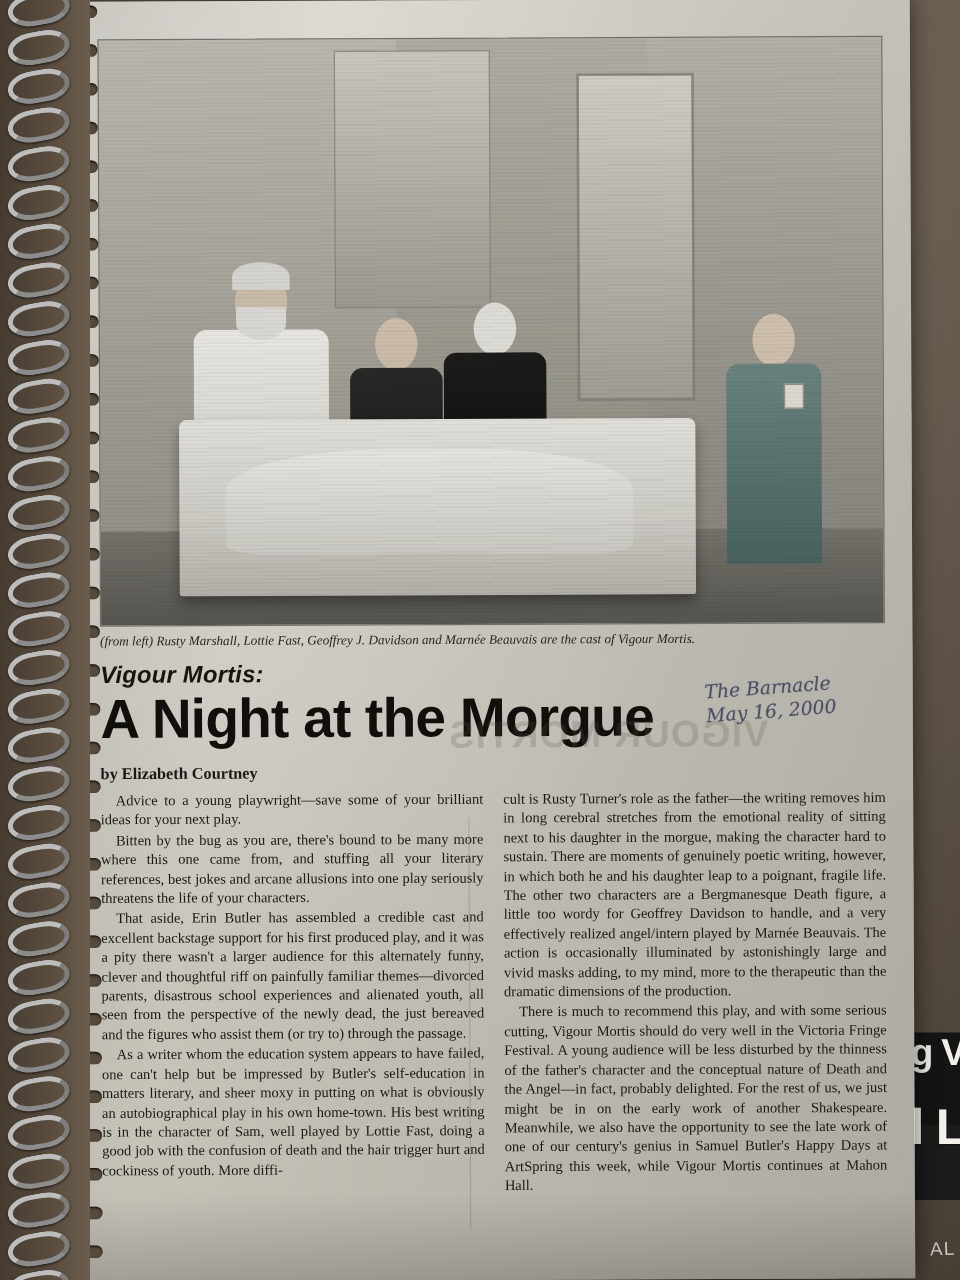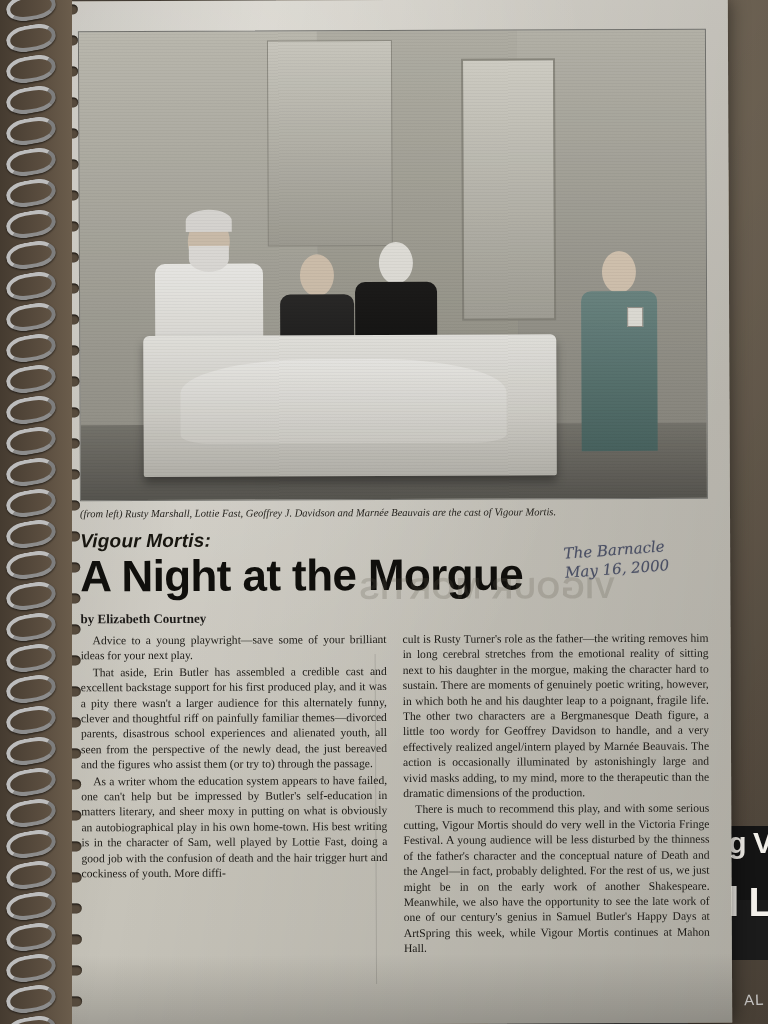--- a/index.html
+++ b/index.html
@@ -340,20 +340,21 @@
 
       <div id="caption">(from left) Rusty Marshall, Lottie Fast, Geoffrey J. Davidson and Marnée Beauvais are the cast of Vigour Mortis.</div>
 
       <div id="kicker">Vigour Mortis:</div>
       <div id="headline">A Night at the Morgue</div>
       <div id="byline">by Elizabeth Courtney</div>
 
       <div id="columns">
         <div class="col">
           <p class="first">Advice to a young playwright—save some of your brilliant ideas for your next play.</p>
+          <p>Bitten by the bug as you are, there's bound to be many more where this one came from, and stuffing all your literary references, best jokes and arcane allusions into one play seriously threatens the life of your characters.</p>
           <p>That aside, Erin Butler has assembled a credible cast and excellent backstage support for his first produced play, and it was a pity there wasn't a larger audience for this alternately funny, clever and thoughtful riff on painfully familiar themes—divorced parents, disastrous school experiences and alienated youth, all seen from the perspective of the newly dead, the just bereaved and the figures who assist them (or try to) through the passage.</p>
           <p>As a writer whom the education system appears to have failed, one can't help but be impressed by Butler's self-education in matters literary, and sheer moxy in putting on what is obviously an autobiographical play in his own home-town. His best writing is in the character of Sam, well played by Lottie Fast, doing a good job with the confusion of death and the hair trigger hurt and cockiness of youth. More diffi-</p>
         </div>
         <div class="col">
           <p style="text-indent:0">cult is Rusty Turner's role as the father—the writing removes him in long cerebral stretches from the emotional reality of sitting next to his daughter in the morgue, making the character hard to sustain. There are moments of genuinely poetic writing, however, in which both he and his daughter leap to a poignant, fragile life. The other two characters are a Bergmanesque Death figure, a little too wordy for Geoffrey Davidson to handle, and a very effectively realized angel/intern played by Marnée Beauvais. The action is occasionally illuminated by astonishingly large and vivid masks adding, to my mind, more to the therapeutic than the dramatic dimensions of the production.</p>
           <p>There is much to recommend this play, and with some serious cutting, Vigour Mortis should do very well in the Victoria Fringe Festival. A young audience will be less disturbed by the thinness of the father's character and the conceptual nature of Death and the Angel—in fact, probably delighted. For the rest of us, we just might be in on the early work of another Shakespeare. Meanwhile, we also have the opportunity to see the late work of one of our century's genius in Samuel Butler's Happy Days at ArtSpring this week, while Vigour Mortis continues at Mahon Hall.</p>
         </div>
       </div>
     </div>
 

